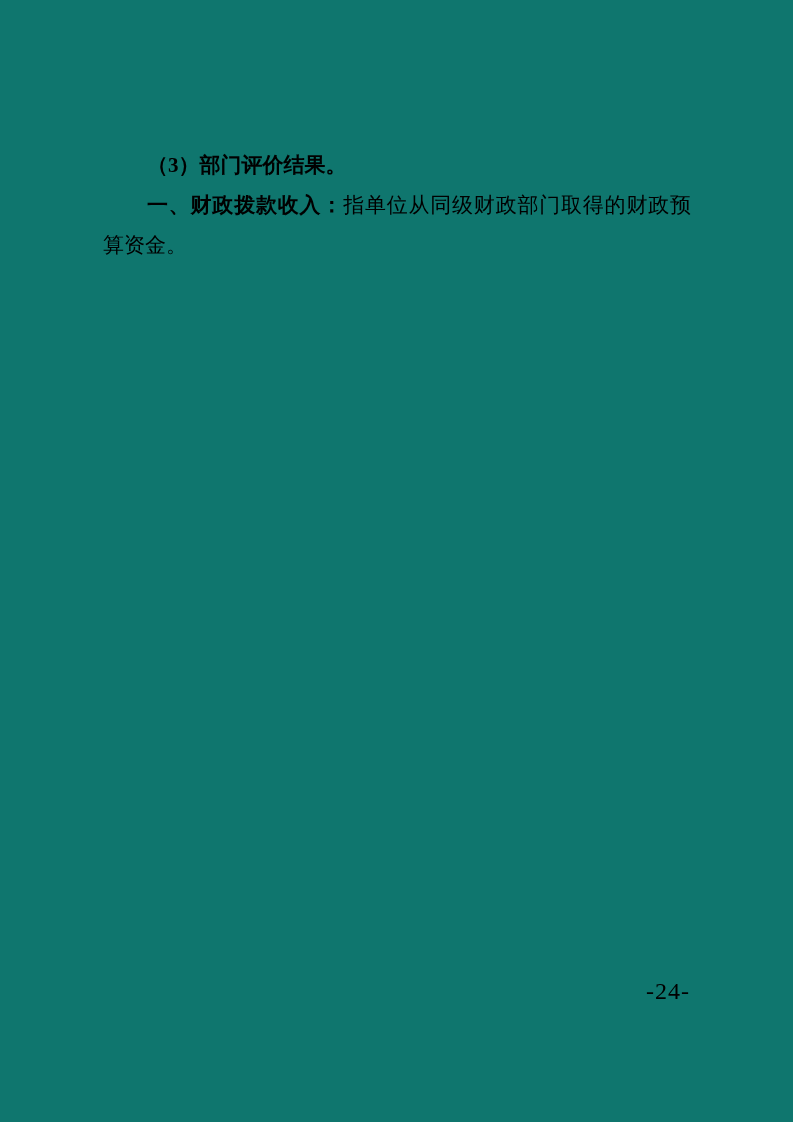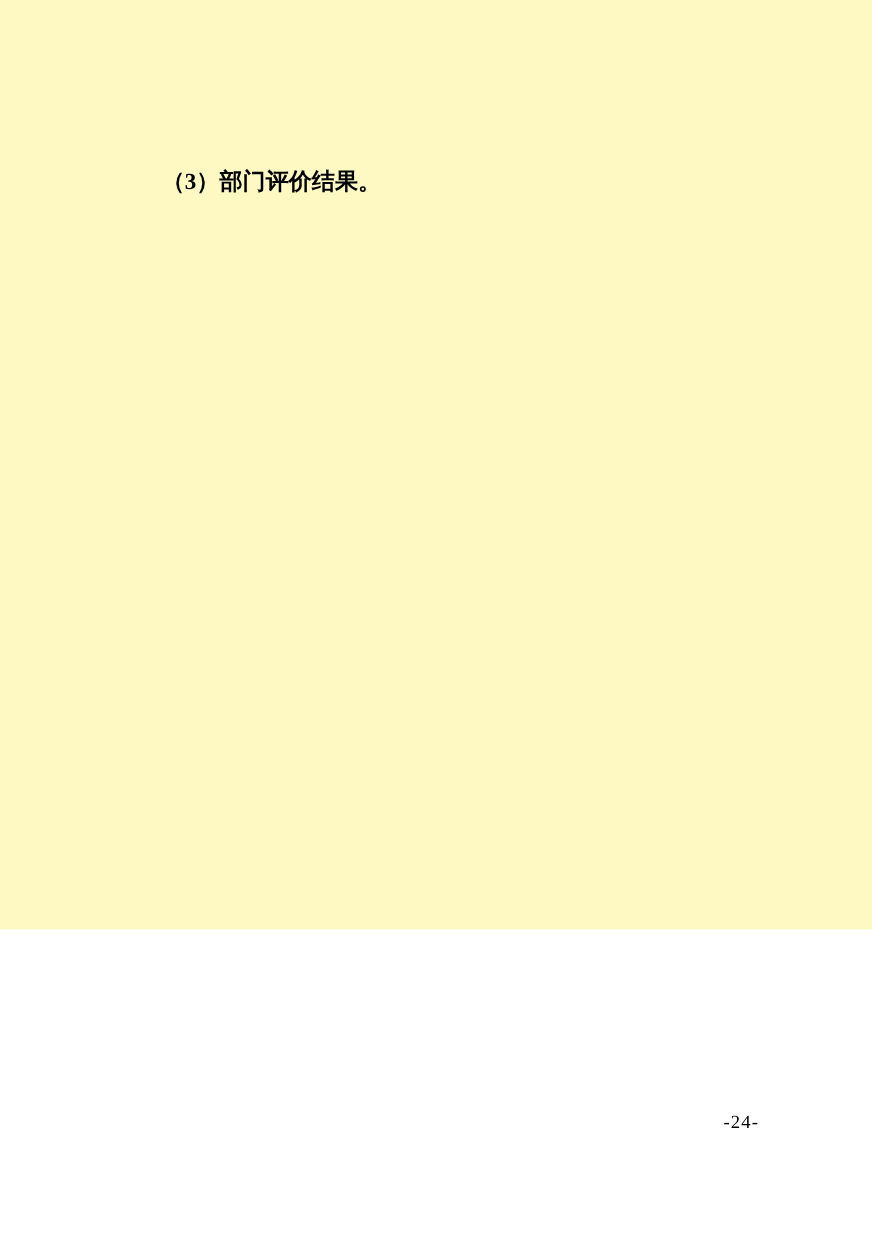--- a/index.html
+++ b/index.html
@@ -12,22 +12,22 @@
     width: 793px;
     height: 1122px;
     position: relative;
     font-family: "Liberation Serif", "DejaVu Serif", serif;
     overflow: hidden;
   }
   .page {
     position: absolute;
     left: 0; top: 0;
     width: 793px;
-    height: 845px;
-    background: #fef9c3;
+    height: 1122px;
+    background: #0f766e;
   }
   .text-block {
     position: absolute;
     left: 103px;
     top: 145px;
     width: 588px;
   }
   .para {
     margin: 0;
     font-size: 21px;
@@ -51,39 +51,40 @@
     font-weight: bold;
     color: #000000;
     text-indent: 44px;
     font-family: "Liberation Sans", "DejaVu Sans", sans-serif;
   }
   .para-five {
     margin-top: 4px;
   }
   .page-number {
     position: absolute;
-    top: 1009px;
+    top: 980px;
     right: 103px;
-    font-size: 17px;
+    font-size: 24px;
     line-height: 22px;
     color: #000000;
     letter-spacing: 1px;
     font-family: "Liberation Serif", "DejaVu Serif", serif;
   }
 </style>
 </head>
 <body>
 
 <div class="page">
   <div class="text-block">
 
     <p class="para bold-para">（3）部门评价结果。</p>
 
 
 
+    <p class="para"><span class="lead">一、财政拨款收入：</span><span>指单位从同级财政部门取得的财政预算资金。</span></p>
 
 
 
 
 
   </div>
 
   <div class="page-number">-24-</div>
 </div>
 

